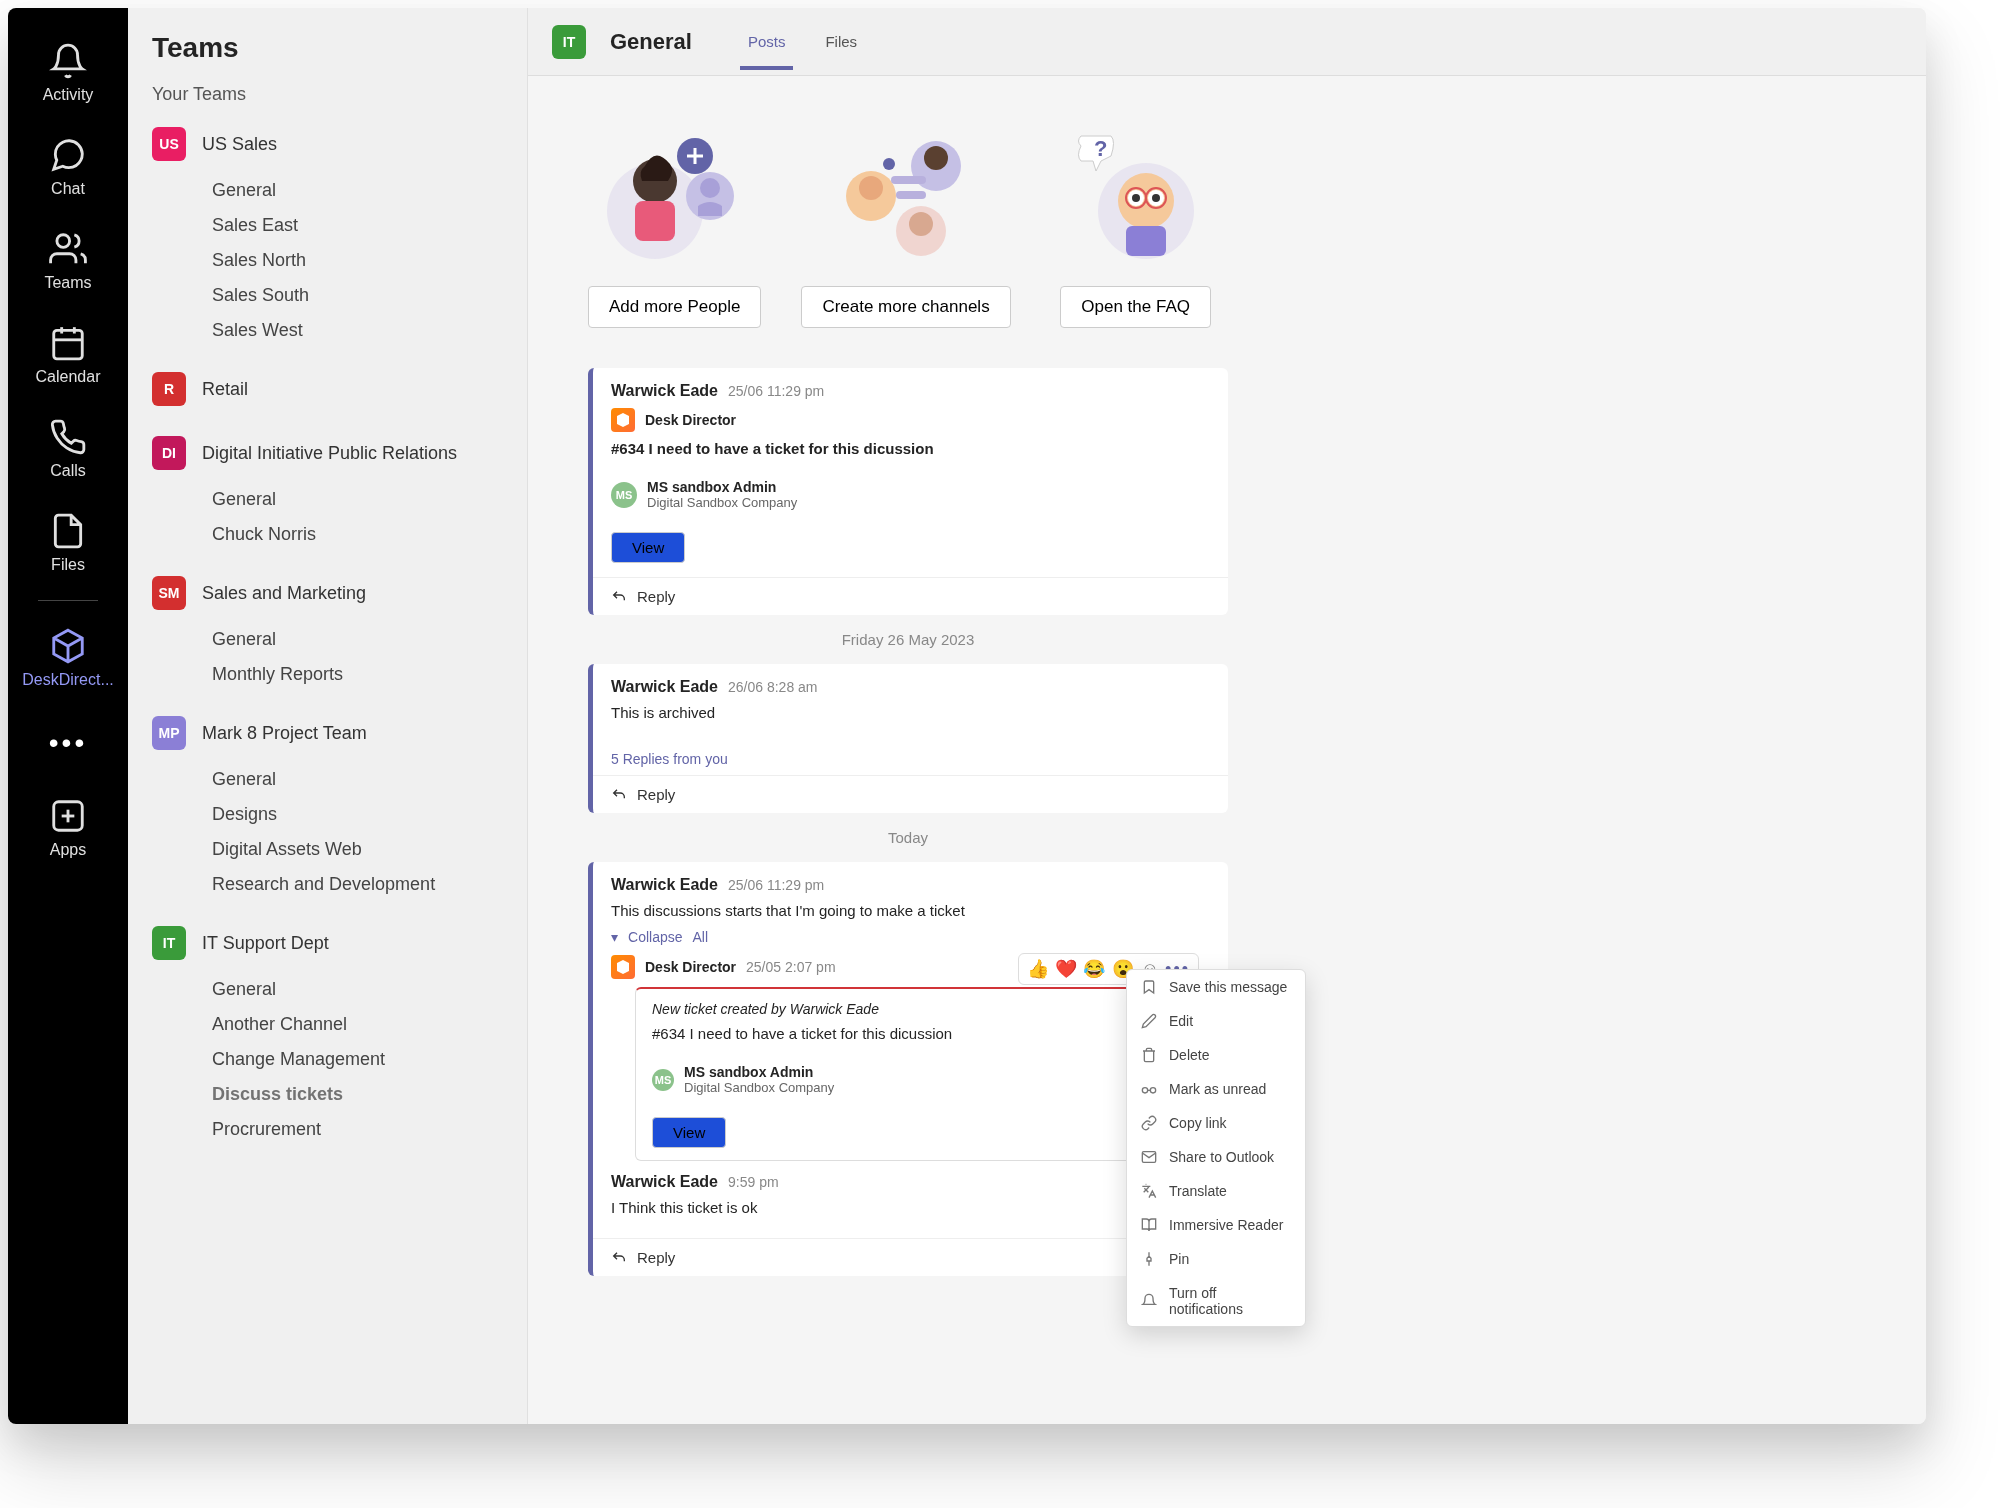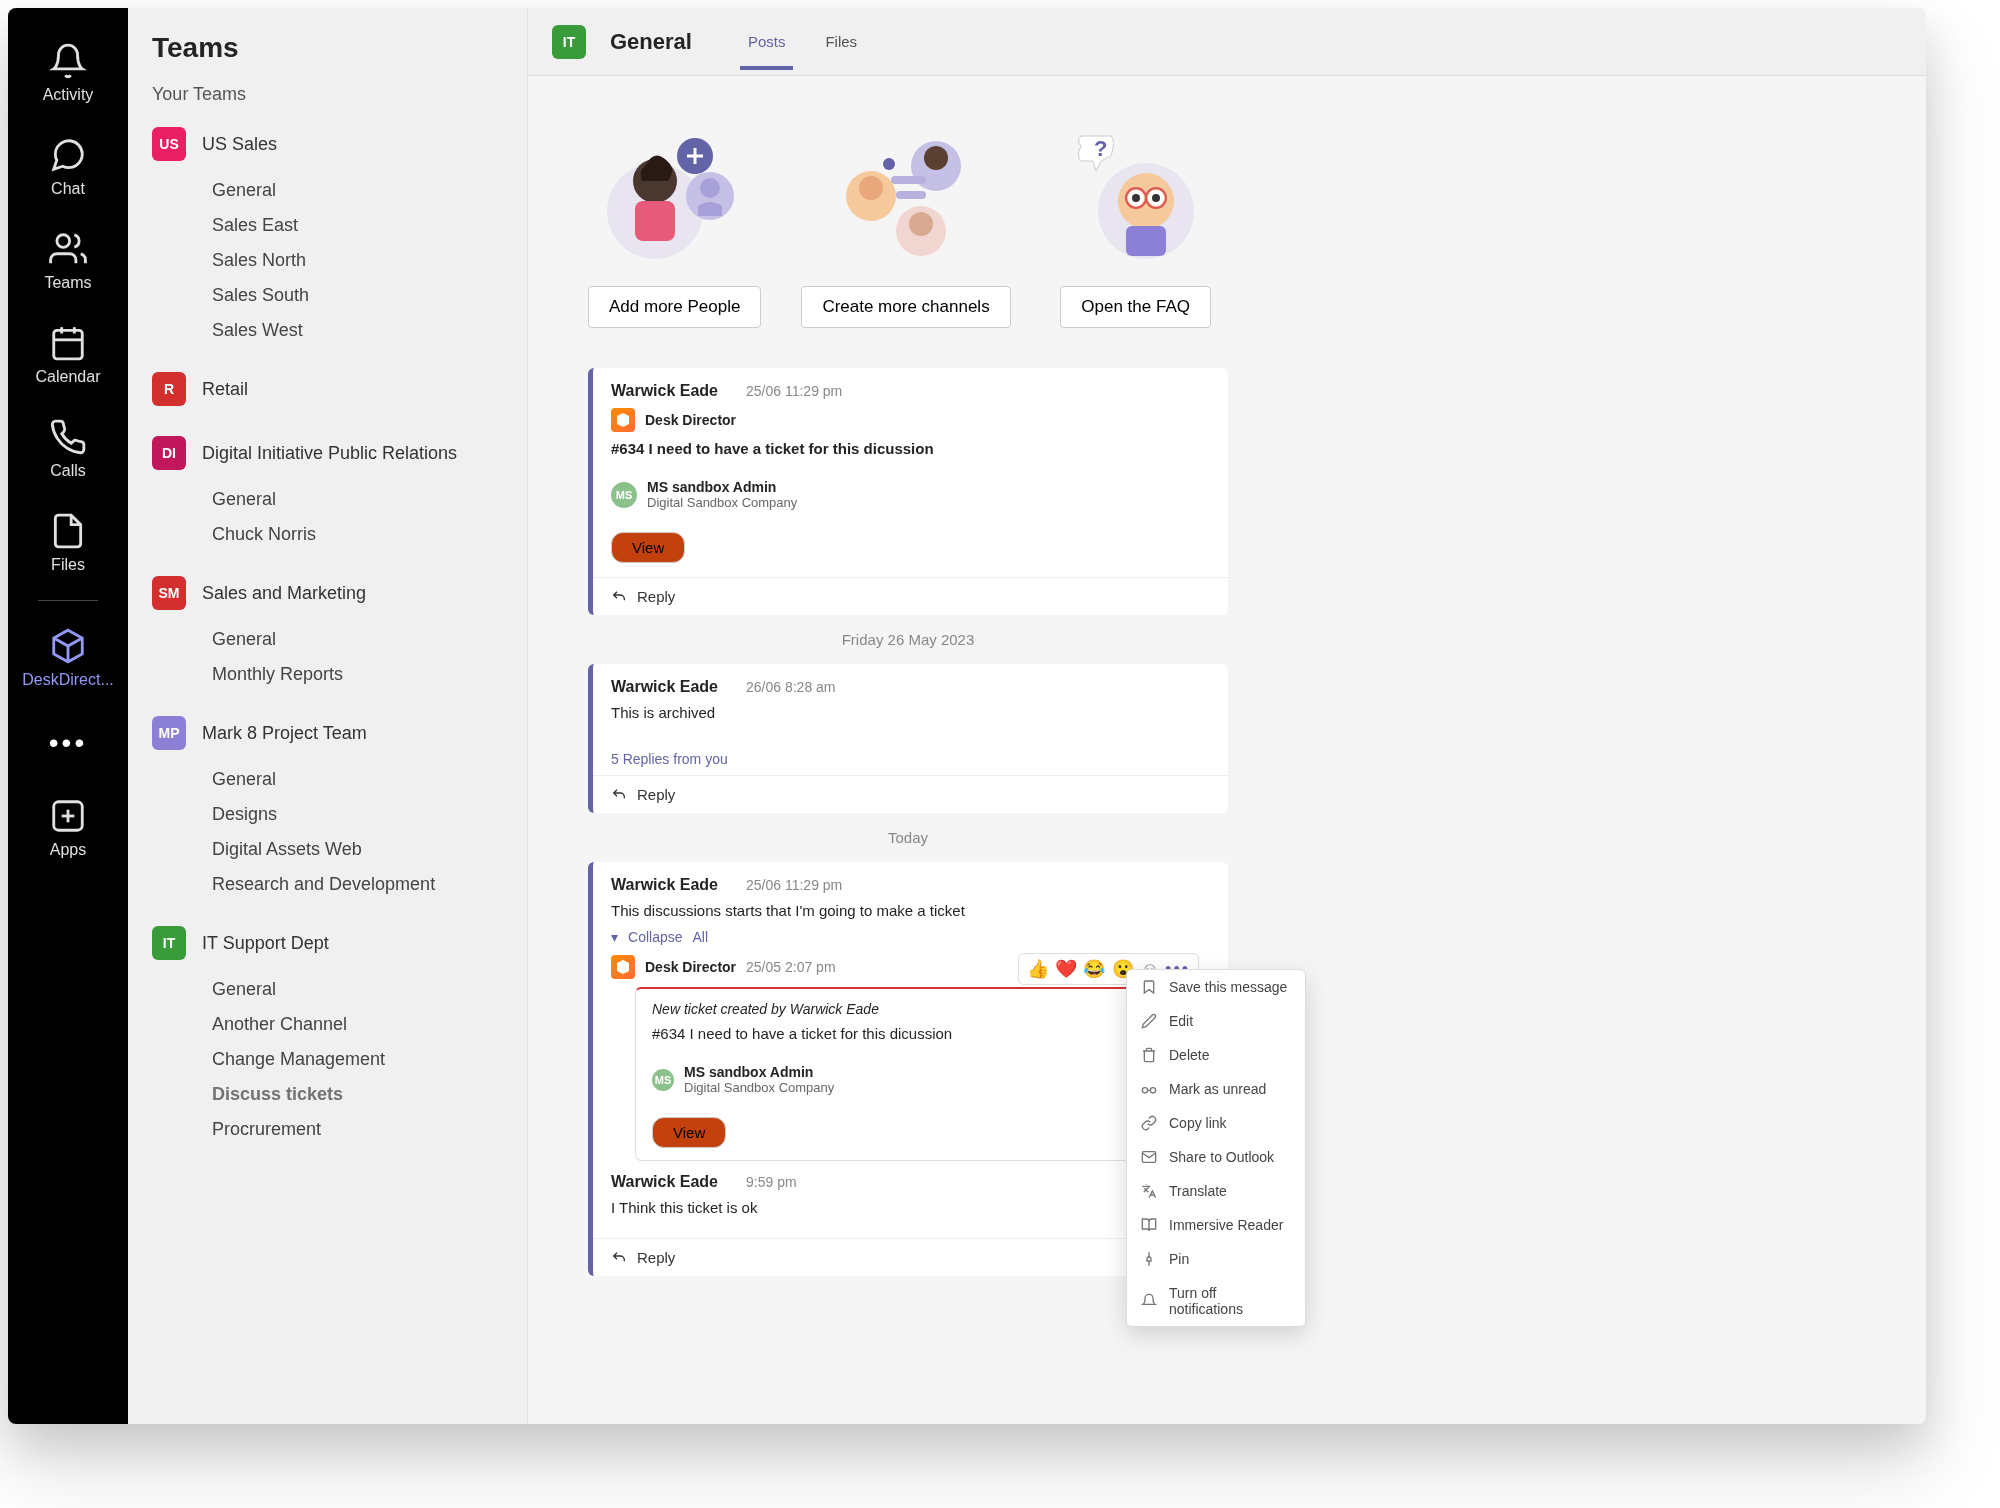--- a/index.html
+++ b/index.html
@@ -33,31 +33,31 @@
 .tab.active::after { content: ''; position: absolute; bottom: 0; left: 0; right: 0; height: 4px; background: #6264a7; }
 
 .content { flex: 1; overflow-y: auto; padding: 40px 60px; }
 .welcome { display: flex; gap: 40px; justify-content: flex-start; margin-bottom: 40px; }
 .welcome-card { display: flex; flex-direction: column; align-items: center; gap: 20px; }
 .welcome-img { width: 170px; height: 150px; border-radius: 8px; position: relative; }
 .welcome-btn { background: #fff; border: 1px solid #ccc; border-radius: 4px; padding: 10px 20px; font-size: 17px; cursor: pointer; }
 
 .post { background: #fff; border-radius: 6px; margin-bottom: 16px; border-left: 5px solid #6264a7; overflow: hidden; max-width: 640px; }
 .post-body { padding: 14px 18px; }
-.post-head { display: flex; align-items: baseline; gap: 28px; margin-bottom: 6px; }
+.post-head { display: flex; align-items: baseline; gap: 10px; margin-bottom: 6px; }
 .post-author { font-weight: 700; font-size: 16px; }
 .post-time { font-size: 14px; color: #888; }
 .post-app { display: flex; align-items: center; gap: 10px; margin: 8px 0; }
 .app-icon { width: 24px; height: 24px; border-radius: 4px; background: linear-gradient(135deg,#ff8c00,#ff6b35); display: flex; align-items: center; justify-content: center; }
 .app-icon svg { width: 16px; height: 16px; }
 .post-text { font-size: 15px; margin: 8px 0; }
 .user-chip { display: flex; align-items: center; gap: 10px; margin: 22px 0; }
 .avatar { width: 26px; height: 26px; border-radius: 50%; background: #8bc28b; color: #fff; font-size: 11px; display: flex; align-items: center; justify-content: center; font-weight: 600; flex-shrink: 0; }
 .avatar.small { width: 22px; height: 22px; }
-.view-btn { background: #c2410c; border: 1px solid #ccc; border-radius: 12px; padding: 6px 20px; font-size: 15px; cursor: pointer; }
+.view-btn { background: #1d4ed8; border: 1px solid #ccc; border-radius: 4px; padding: 6px 20px; font-size: 15px; cursor: pointer; }
 .reply-bar { border-top: 1px solid #eee; padding: 10px 18px; display: flex; align-items: center; gap: 10px; cursor: pointer; color: #333; font-size: 15px; }
 .replies-link { color: #6264a7; font-size: 14px; padding: 8px 18px; cursor: pointer; }
 .date-sep { text-align: center; color: #888; font-size: 15px; margin: 16px 0; max-width: 640px; }
 
 .thread-controls { display: flex; align-items: center; gap: 10px; margin: 10px 0; color: #6264a7; font-size: 14px; }
 .nested { margin-left: 24px; border: 1px solid #ddd; border-radius: 6px; overflow: visible; position: relative; margin-bottom: 12px; border-top: 2px solid #d13438; }
 .nested-body { padding: 12px 16px; }
 .nested-head { display: flex; align-items: center; gap: 10px; margin-bottom: 8px; }
 .reactions { display: flex; gap: 6px; position: absolute; right: 10px; top: -36px; background: #fff; border: 1px solid #ddd; border-radius: 6px; padding: 4px 8px; font-size: 18px; align-items: center; }
 .ctx-menu { position: absolute; left: 490px; top: -20px; background: #fff; border: 1px solid #ddd; border-radius: 6px; box-shadow: 0 8px 24px rgba(0,0,0,0.15); width: 180px; z-index: 10; }

